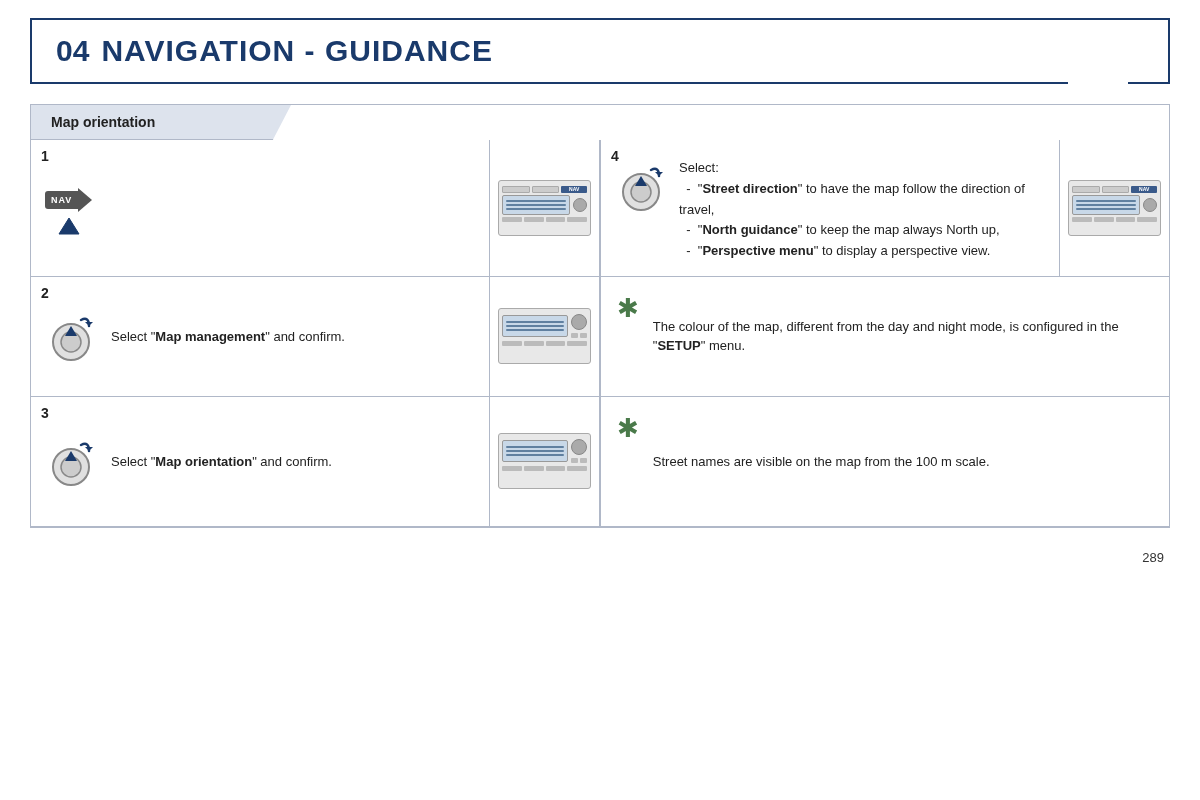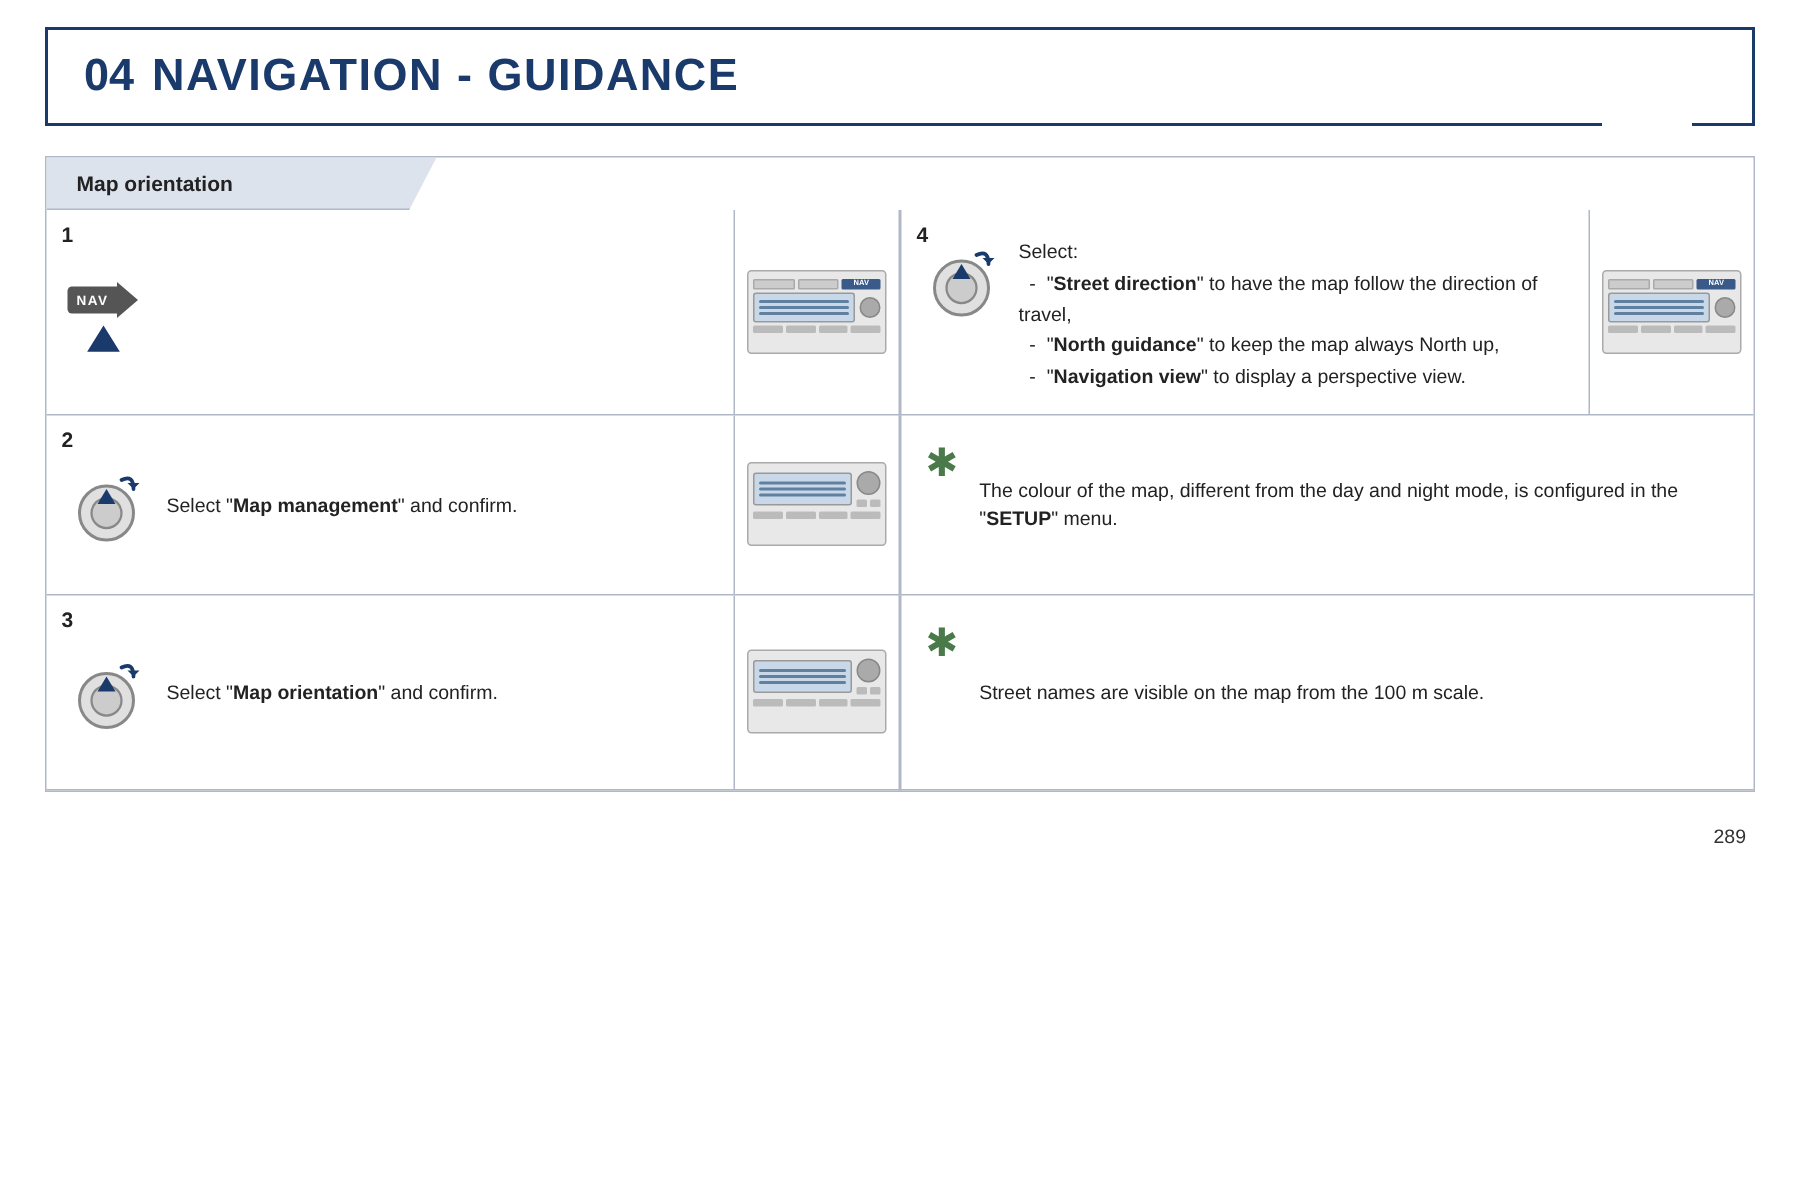--- a/index.html
+++ b/index.html
@@ -137,21 +137,21 @@
             <polygon points="26,14 32,24 20,24" fill="#1a3a6b"></polygon>
 
             <path d="M36,8 Q44,4 44,14" fill="none" stroke="#1a3a6b" stroke-width="2.5" stroke-linecap="round"></path>
             <polygon points="44,14 40,10 48,10" fill="#1a3a6b"></polygon>
           </svg>
         </div>
         <div style="flex:1; font-size:13px; line-height:1.6; padding-top:4px;">
           Select:<br>
           &nbsp;&nbsp;- &nbsp;"<b>Street direction</b>" to have the map follow the direction of travel,<br>
           &nbsp;&nbsp;- &nbsp;"<b>North guidance</b>" to keep the map always North up,<br>
-          &nbsp;&nbsp;- &nbsp;"<b>Navigation view</b>" to display a perspective view.
+          &nbsp;&nbsp;- &nbsp;"<b>Perspective menu</b>" to display a perspective view.
         </div>
       </div>
       <div style="width:110px; min-width:110px; border-left:1px solid #b0b8c8; display:flex; align-items:center; justify-content:center; padding:8px;">
         <div style="width:96px; height:56px; background:#e8e8e8; border:1px solid #aaa; border-radius:3px; position:relative; overflow:hidden;">
           <div style="position:absolute; top:5px; left:3px; right:3px; bottom:4px;">
             <div style="display:flex; gap:2px; margin-bottom:2px;">
               <div style="flex:1; height:7px; background:#ccc; border-radius:1px; border:1px solid #aaa;"></div>
               <div style="flex:1; height:7px; background:#ccc; border-radius:1px; border:1px solid #aaa;"></div>
               <div style="flex:1; height:7px; background:#3a5a8a; border-radius:1px; color:#fff; font-size:5px; font-weight:bold; display:flex; align-items:center; justify-content:center;">NAV</div>
             </div>

